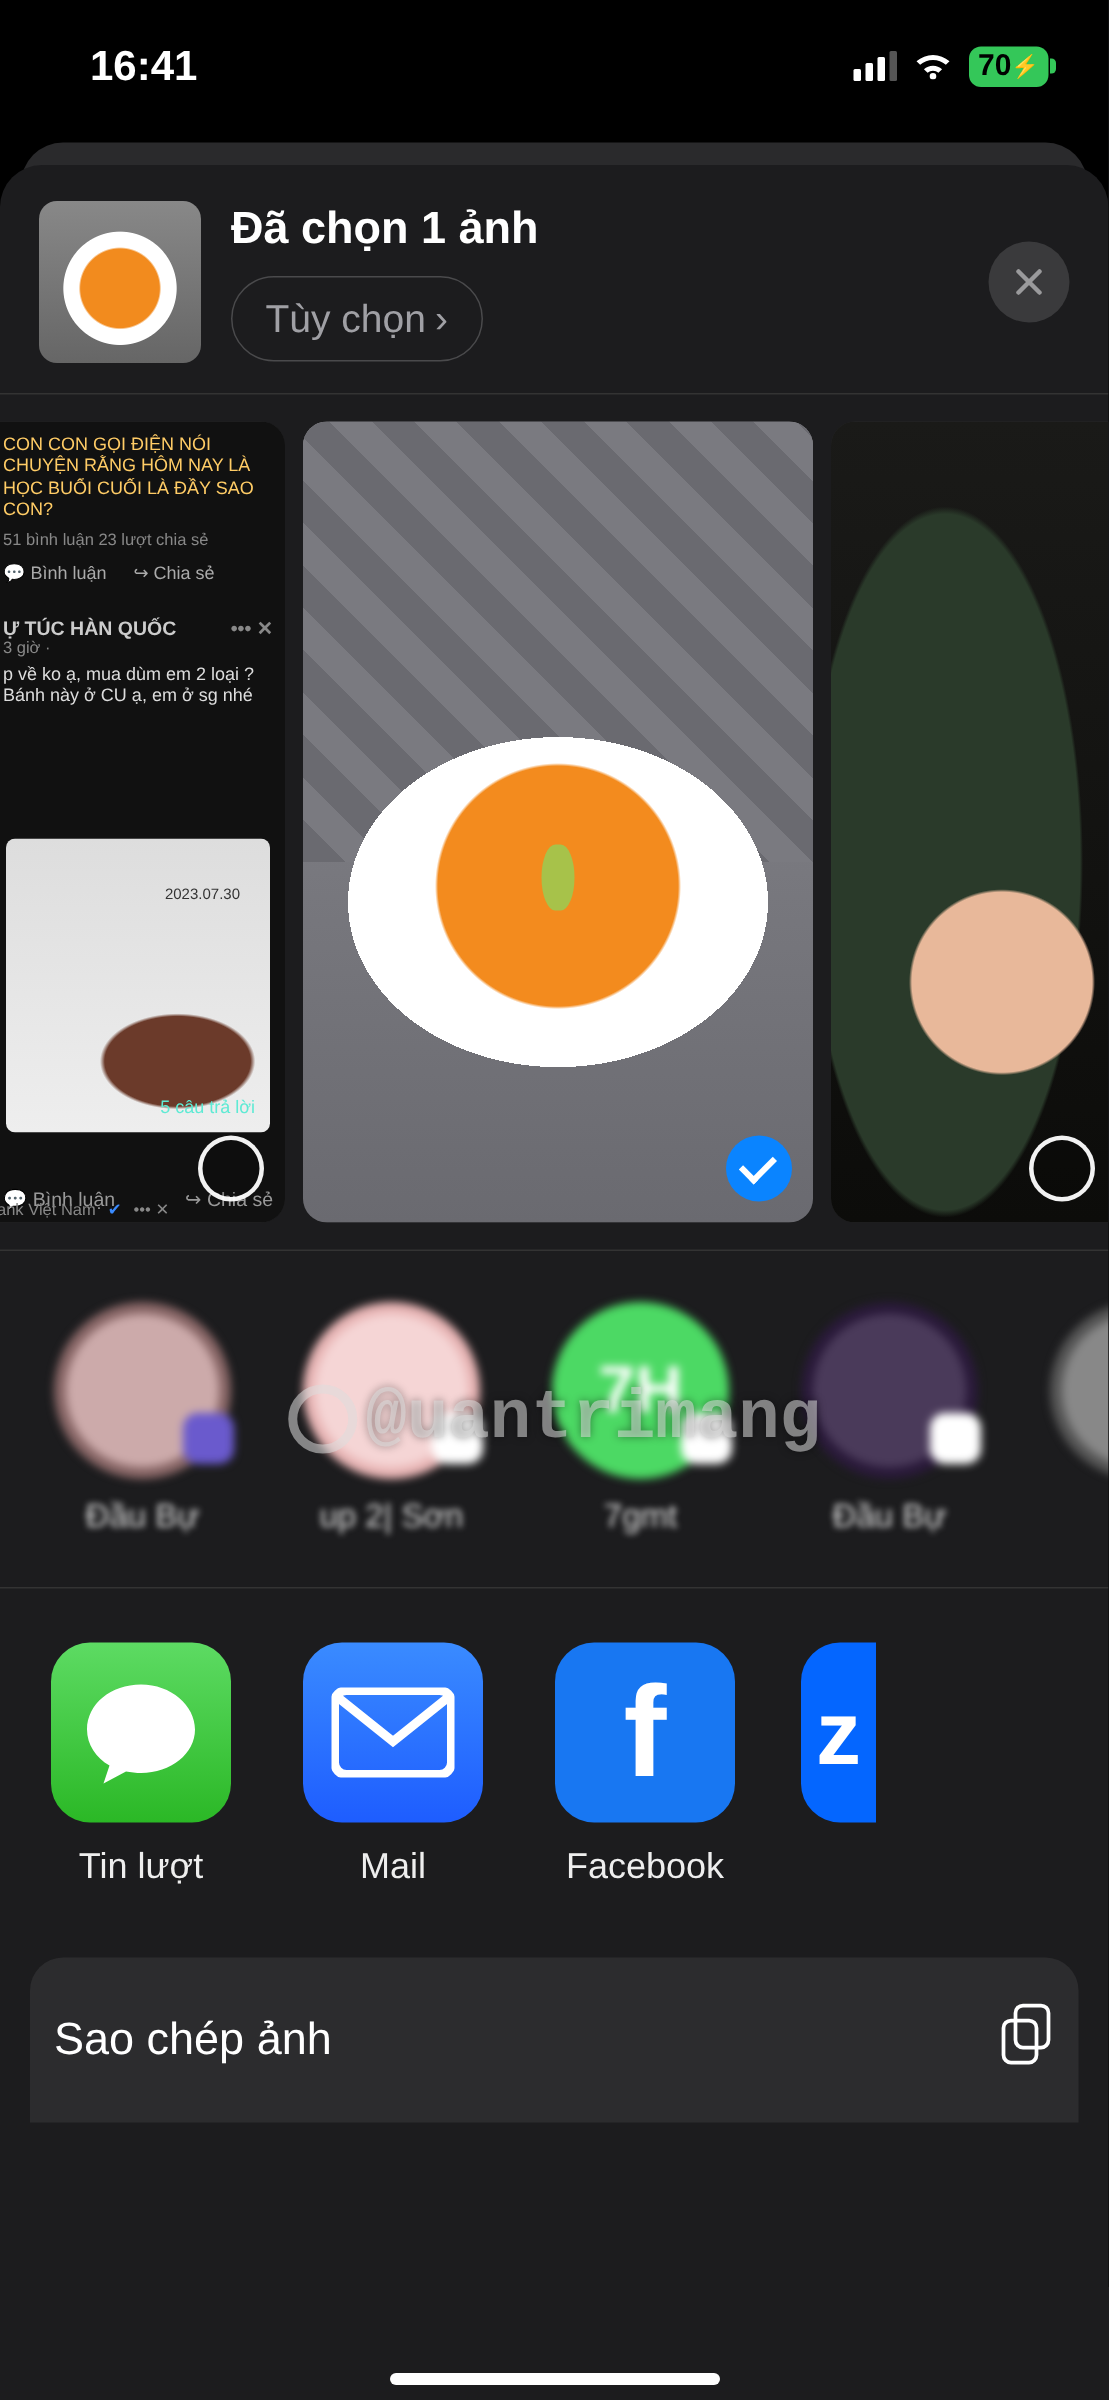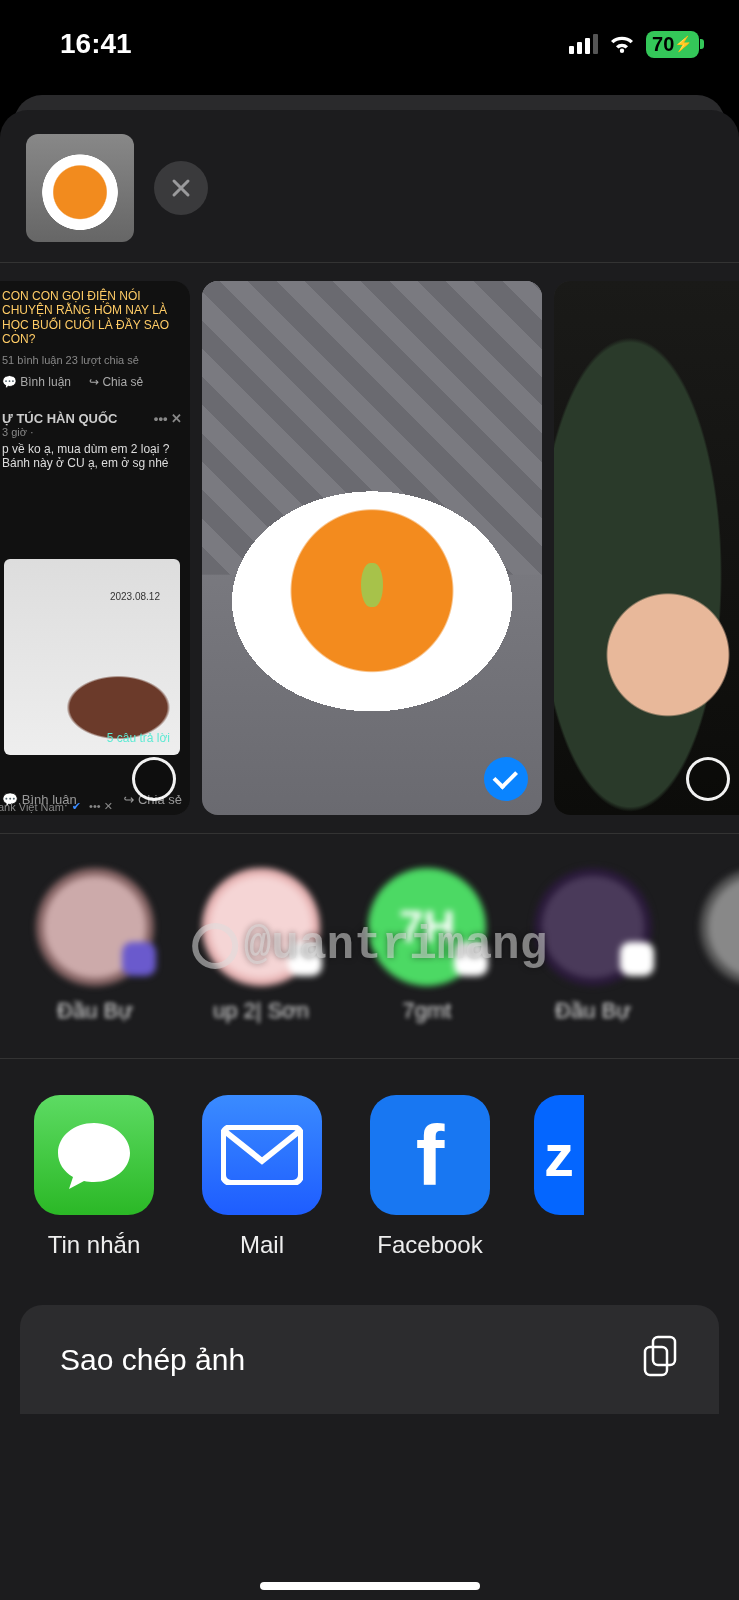--- a/index.html
+++ b/index.html
@@ -199,21 +199,21 @@
   .airdrop svg{width:78px;height:78px;}
   .messages{background:linear-gradient(#5ddb63,#2bb826);}
   .mail{background:linear-gradient(#3a8bff,#1e5dff);}
   .facebook{background:#1877f2; color:#fff; font-size:86px; font-weight:800; font-family:Arial;}
   .zalo{background:#0466ff; color:#fff; font-size:60px; font-weight:700; width:50px; border-radius:26px 0 0 26px;}
 
   
   .actions{ padding:26px 20px 0 20px;}
   .action{
     background:var(--action-bg); border-radius:22px 22px 0 0;
-    padding:30px 40px; display:flex; justify-content:space-between; align-items:center;
+    padding:30px 16px; display:flex; justify-content:space-between; align-items:center;
     font-size:30px;
   }
   .copy-icon svg{width:38px;height:42px;stroke:#fff;fill:none;stroke-width:2.5;}
 
   .home-ind{
     position:absolute; bottom:10px; left:50%; transform:translateX(-50%);
     width:220px; height:8px; background:#fff; border-radius:5px;
   }
 </style>
 </head>
@@ -240,20 +240,27 @@
   </div>
 </div>
 
 <div class="sheet-back"></div>
 
 <div class="sheet">
 
   <div class="sheet-header">
     <div class="thumb">
       <div class="thumb-bread"></div>
+    </div>
+    <div class="header-text">
+      <div class="header-title">Đã chọn 1 ảnh</div>
+      <button class="options-btn">
+        <span>Tùy chọn</span>
+        <span>›</span>
+      </button>
     </div>
     <div class="close-btn">
       <svg width="22" height="22" viewBox="0 0 22 22">
           <path stroke="#9a9a9c" stroke-width="3" stroke-linecap="round" d="M4 4l14 14M18 4L4 18"></path>
         </svg>
     </div>
   </div>
 
   <div class="divider"></div>
 
@@ -270,21 +277,21 @@
       </div>
       <div class="p0-mid">
         <div style="font-weight:600;font-size:13px;display:flex;justify-content:space-between">
           <span>Ự TÚC HÀN QUỐC</span>
           <span style="color:#888">••• ✕</span>
         </div>
         <div style="font-size:11px;color:#888">3 giờ · </div>
         <div style="font-size:12px;color:#ddd;margin-top:4px">p về ko ạ, mua dùm em 2 loại ? Bánh này ở CU ạ, em ở sg nhé</div>
       </div>
       <div class="p0-post"></div>
-      <div style="position:absolute;top:310px;right:30px;font-size:10px;color:#333">2023.08.12</div>
+      <div style="position:absolute;top:310px;right:30px;font-size:10px;color:#333">2023.07.30</div>
       <div style="position:absolute;bottom:70px;right:20px;font-size:12px;color:#5eead4">5 câu trả lời</div>
       <div class="p0-foot">
         <span>💬 <span>Bình luận</span></span>
         <span>↪ <span>Chia sẻ</span></span>
       </div>
       <div style="position:absolute;bottom:2px;left:4px;font-size:11px;color:#888;display:flex;gap:8px;align-items:center">
         <span>ank Việt Nam</span>
           <span style="color:#3a8bff">✔</span>
         <span style="margin-left:auto">••• ✕</span>
       </div>
@@ -343,21 +350,21 @@
 
   <div class="divider"></div>
 
   <div class="apps">
     <div class="app">
       <div class="app-icon messages">
         <svg width="84" height="80" viewBox="0 0 84 80">
             <path fill="#fff" d="M42 8C22 8 6 21 6 38c0 10 6 19 15 24l-4 12 15-8c3 .6 7 1 10 1 20 0 36-13 36-29S62 8 42 8z"></path>
           </svg>
       </div>
-      <div class="app-label">Tin nhắn</div>
+      <div class="app-label">Tin lượt</div>
     </div>
     <div class="app">
       <div class="app-icon mail">
         <svg width="82" height="60" viewBox="0 0 82 60">
             <rect x="2" y="2" width="78" height="56" rx="8" fill="none" stroke="#fff" stroke-width="6"></rect>
             <path d="M6 8l35 28L76 8" fill="none" stroke="#fff" stroke-width="6" stroke-linecap="round"></path>
           </svg>
       </div>
       <div class="app-label">Mail</div>
     </div>

